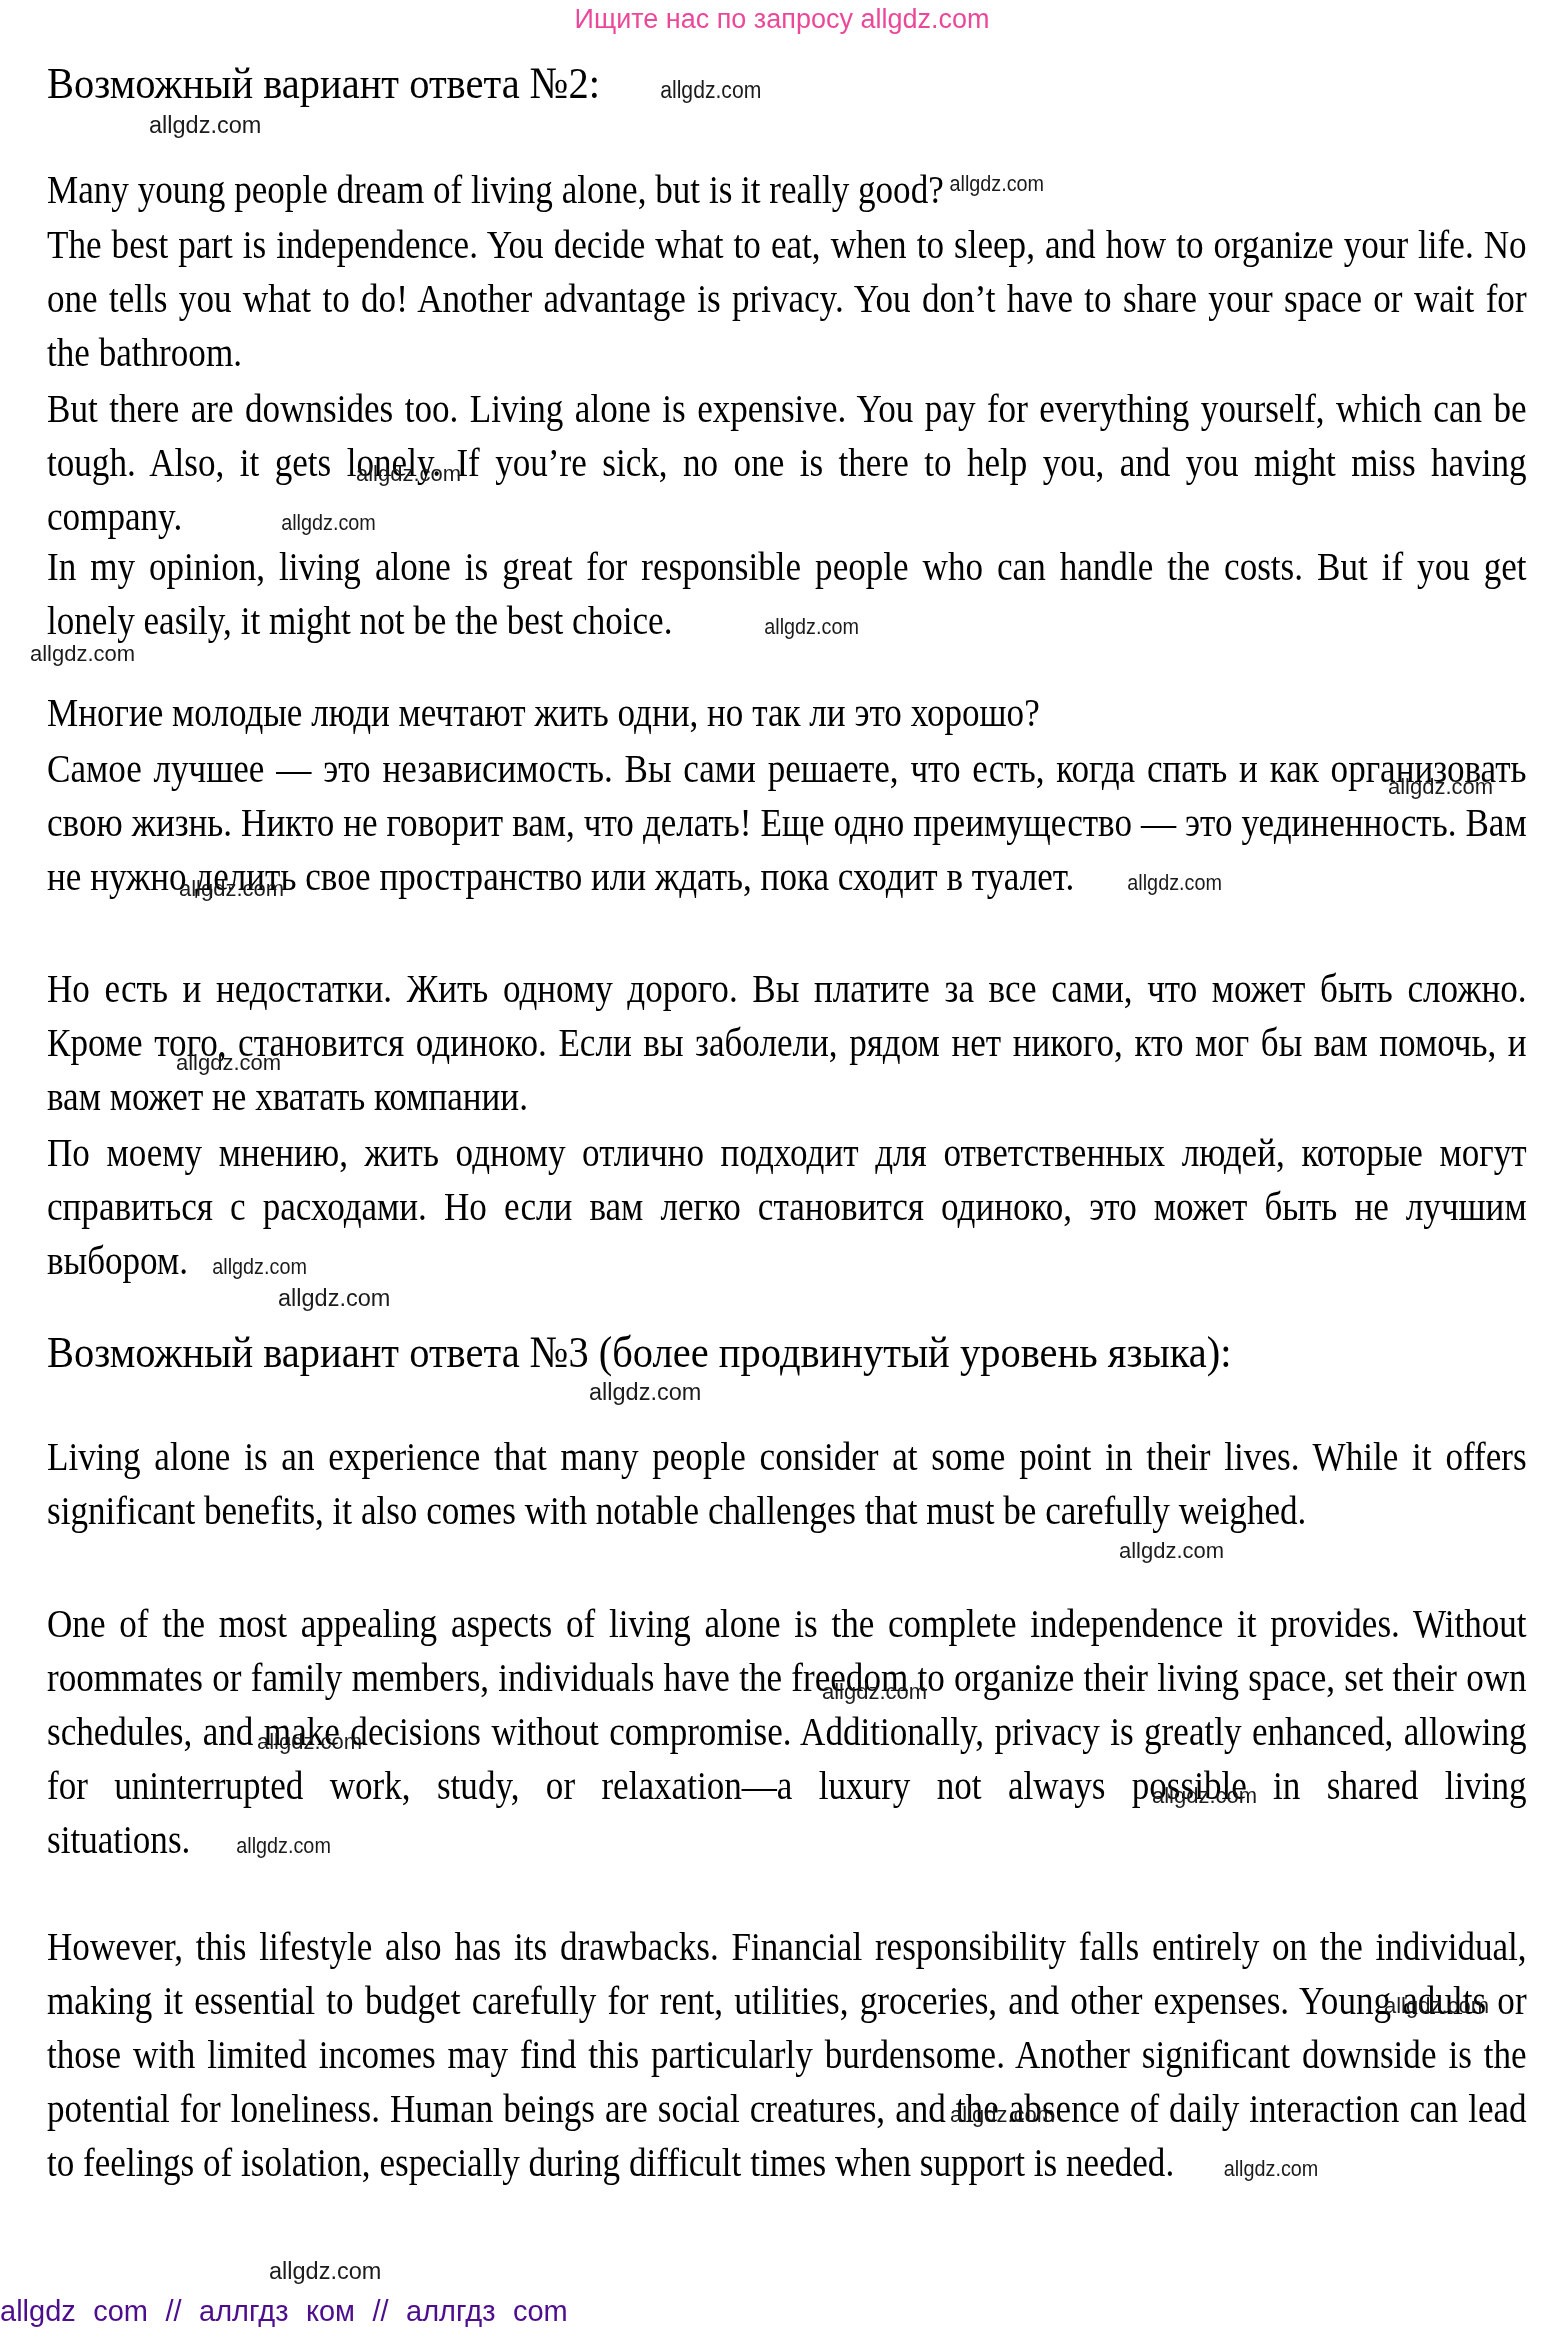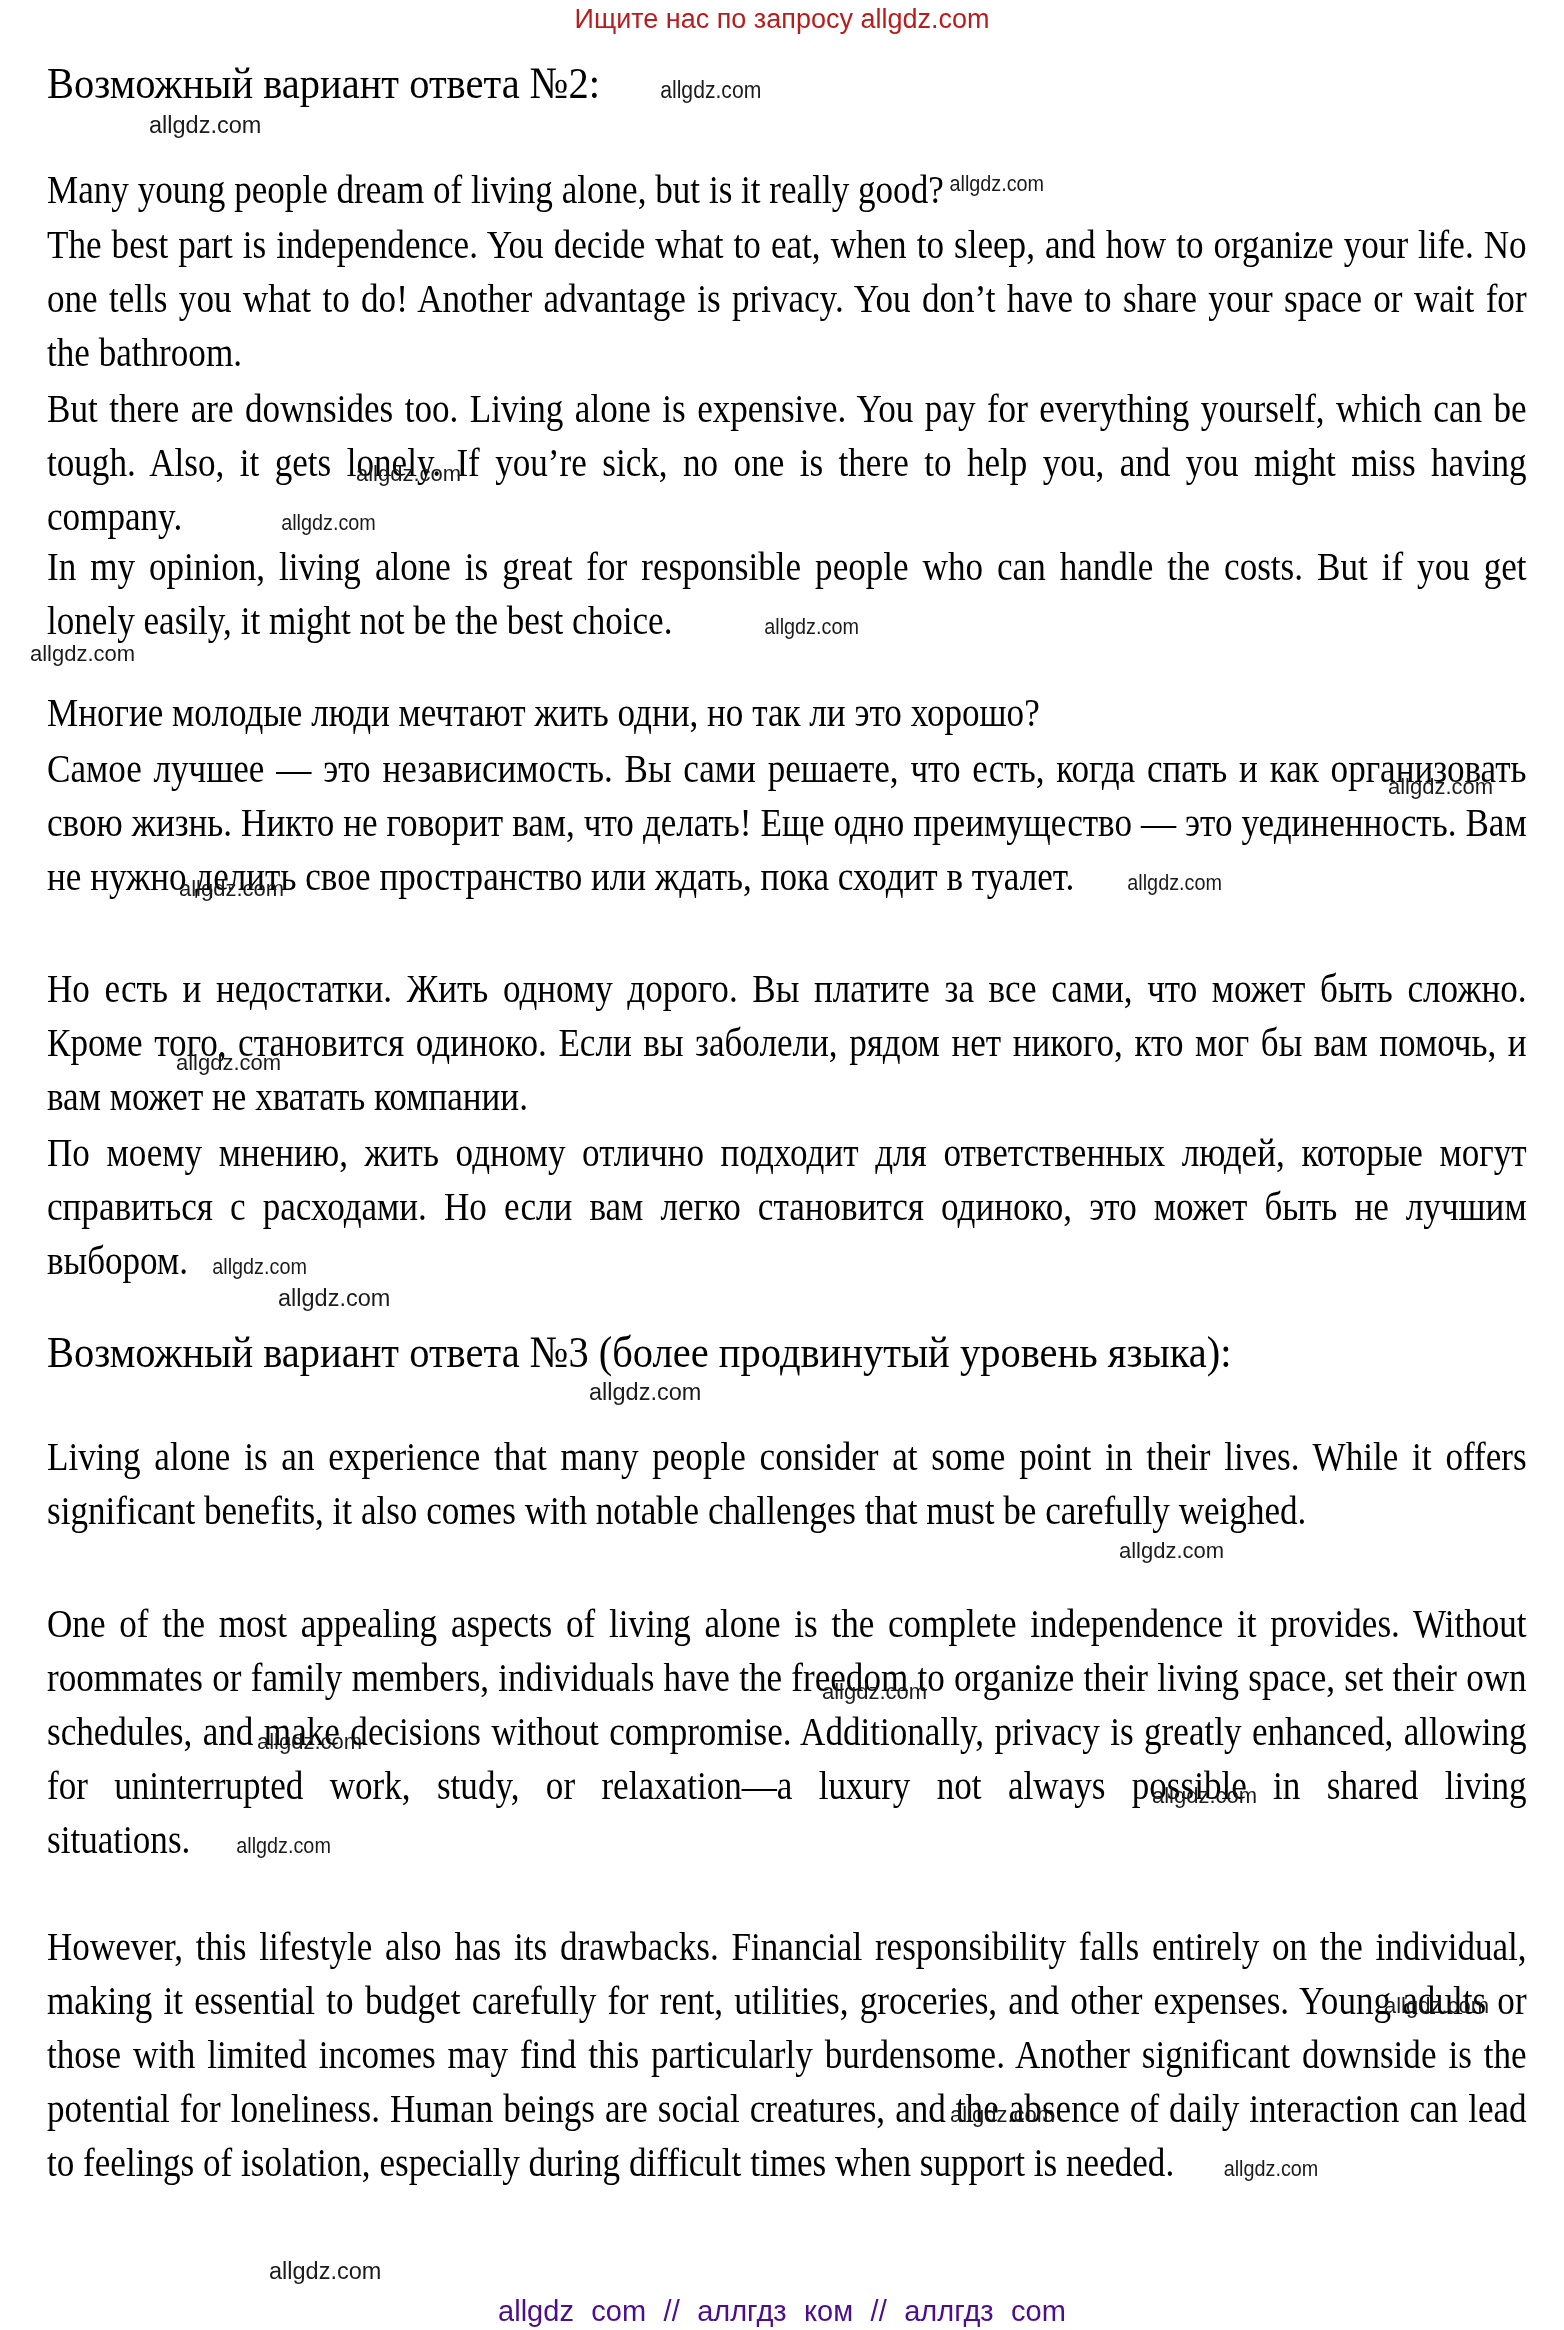--- a/index.html
+++ b/index.html
@@ -50,33 +50,33 @@
     text-align: center;
     font-family: "Liberation Sans", sans-serif;
     font-size: 27px;
     line-height: 28px;
   }
   .footer {
     position: absolute;
     top: 2296px;
     left: 0;
     width: 100%;
-    text-align: center;
+    text-align: left;
     font-family: "Liberation Sans", sans-serif;
     font-size: 29px;
     line-height: 31px;
     word-spacing: 9.4px;
   }
 </style>
 </head>
 <body>
 
 <div class="page">
 
-  <div class="banner" style="color: #b91c1c;">Ищите нас по запросу allgdz.com</div>
+  <div class="banner" style="color: #ec4899;">Ищите нас по запросу allgdz.com</div>
 
   <p class="para heading" style="top:56px"><span>Возможный вариант ответа №2:</span><span class="wm" style="margin-left:67px; font-size:23.5px;">allgdz.com</span></p>
 
   <span class="wm wm-abs" style="left:149px; top:114px; font-size:23.5px;">allgdz.com</span>
 
   <p class="para" style="top:163px"><span>Many young people dream of living alone, but is it really good?</span><span class="wm wm-sup">allgdz.com</span></p>
 
   <p class="para" style="top:218px"><span>The best part is independence. You decide what to eat, when to sleep, and how to organize your life. No one tells you what to do! Another advantage is privacy. You don’t have to share your space or wait for the bathroom.</span></p>
 
   <p class="para" style="top:382px"><span>But there are downsides too. Living alone is expensive. You pay for everything yourself, which can be tough. Also, it gets lonely. If you’re sick, no one is there to help you, and you might miss having company.</span><span class="wm" style="margin-left:110px">allgdz.com</span></p>

